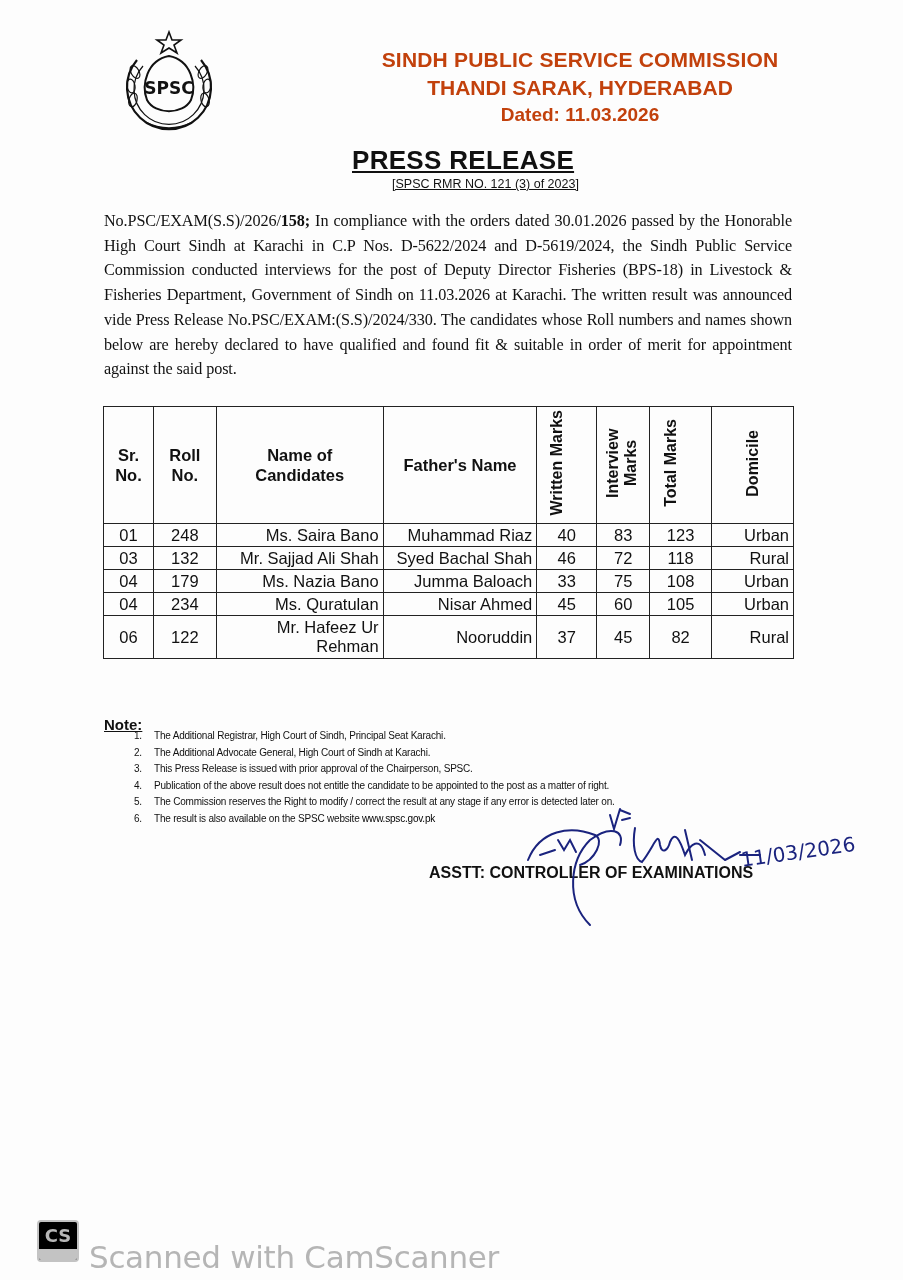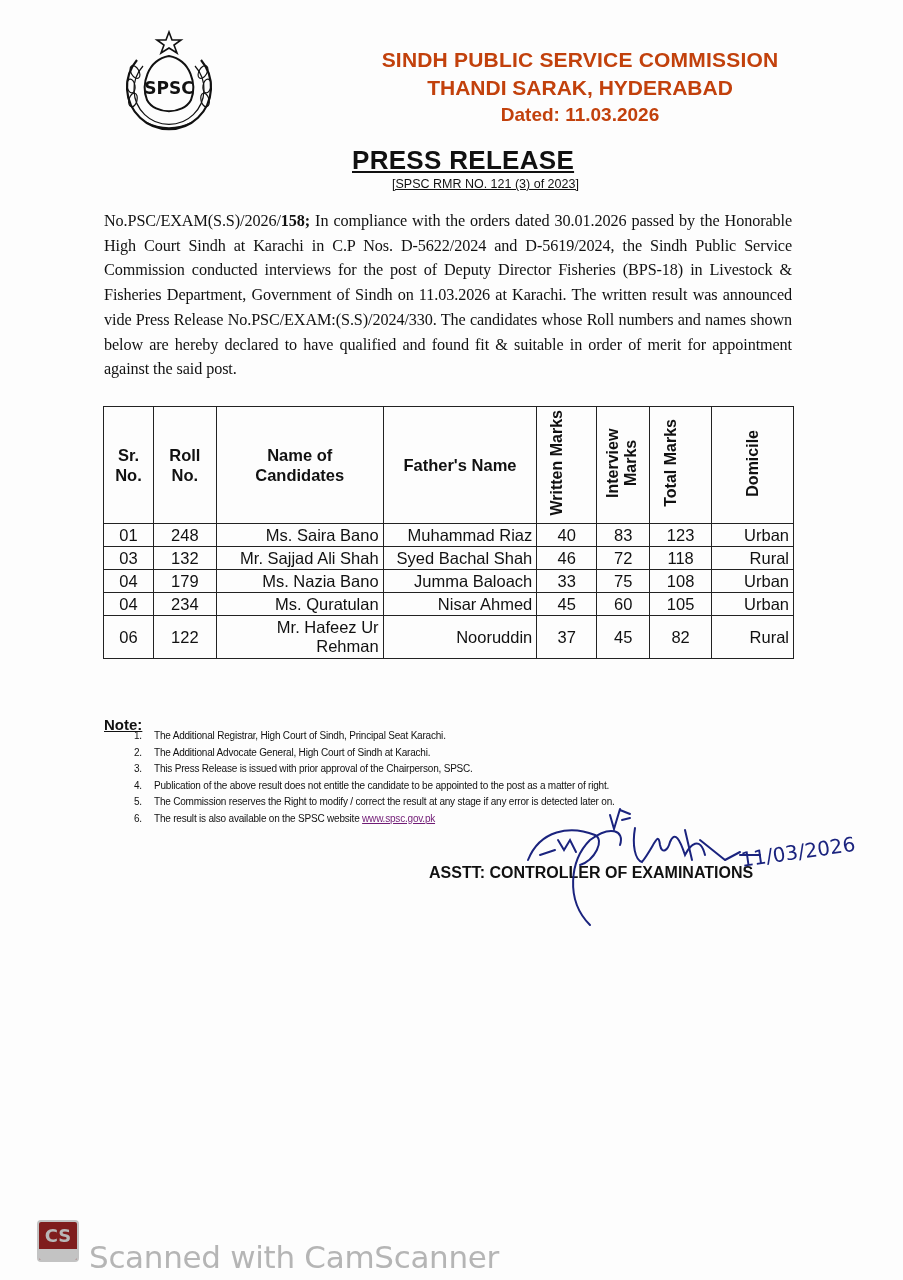--- a/index.html
+++ b/index.html
@@ -31,25 +31,25 @@
   td.c { text-align:center; }
   td.r { text-align:right; }
   td.l { text-align:right; }
   tr.tall td { height:42px; }
   .note-h { left:104px; top:708px; font-size:15px; font-weight:bold; text-decoration:underline; font-family:"Liberation Sans", sans-serif;margin-top:8px; }
   ol.notes {
     position:absolute; left:112px; top:724px; margin:4px; padding-left:20px; list-style:none;
     font-family:"Liberation Sans", sans-serif; font-size:10px; line-height:16.5px; letter-spacing:-0.2px;
   }
   ol.notes li span.n { display:inline-block; width:20px; margin-left:-2px; }
-  ol.notes a { color:#701a75; text-decoration:underline; }
+  ol.notes a { color:#000000; }
   .sig-title { left:429px; top:864px; font-size:16px; font-weight:bold; font-family:"Liberation Sans", sans-serif; }
   .signature { left:510px; top:800px; width:360px; height:130px; }
   .cs { left:37px; top:1207px; display:flex; align-items:center; gap:10px; color:#b8b8b8; }
-  .cs-logo { width:38px; height:38px; border:2px solid #c3c3c3; border-radius:4px; position:relative; background:#7f1d1d; overflow:hidden; }
+  .cs-logo { width:38px; height:38px; border:2px solid #c3c3c3; border-radius:4px; position:relative; background:#000000; overflow:hidden; }
   .cs-logo .t { position:absolute; top:3px; left:0; width:38px; text-align:center; font-weight:bold; font-size:18px; color:#b8b8b8; font-family:"DejaVu Sans", sans-serif; }
   .cs-logo .bar { position:absolute; bottom:0; left:0; width:38px; height:11px; background:#c3c3c3; }
   .cs-text { font-size:31px; font-family:"DejaVu Sans", sans-serif; color:#b5b5b5; letter-spacing:-0.3px;margin-top:32px; }
 </style>
 </head>
 <body>
 
 <div class="abs logo">
   <svg width="104" height="110" viewBox="0 0 104 110">
     <polygon points="52,2 55,10 64,10 57,15 60,23 52,18 44,23 47,15 40,10 49,10" fill="none" stroke="#111" stroke-width="1.6"></polygon>

